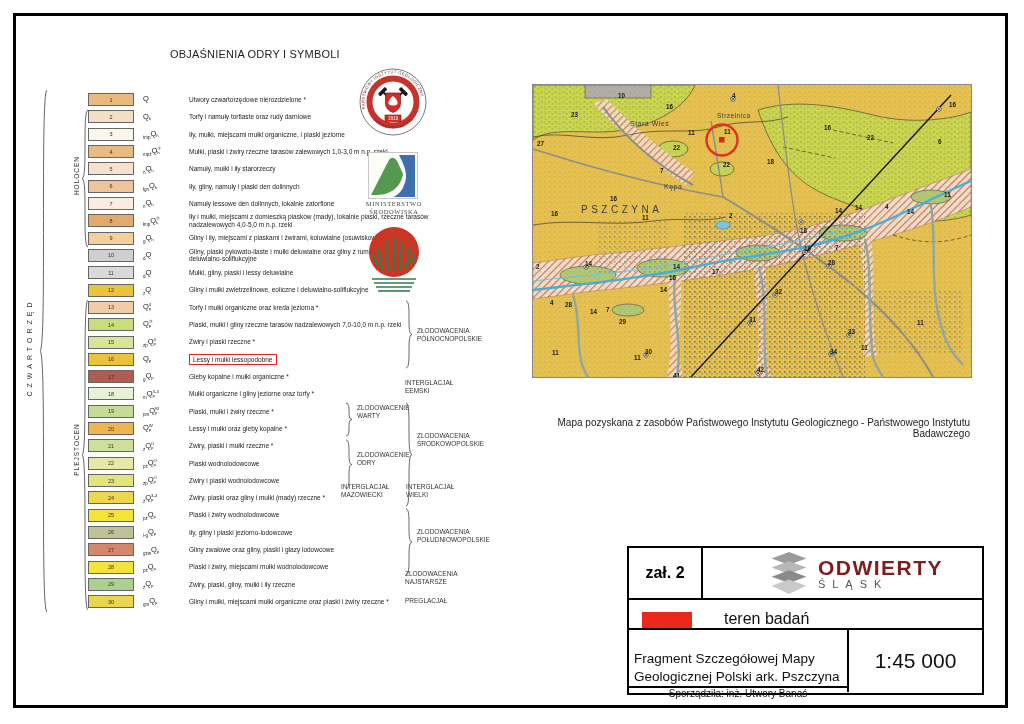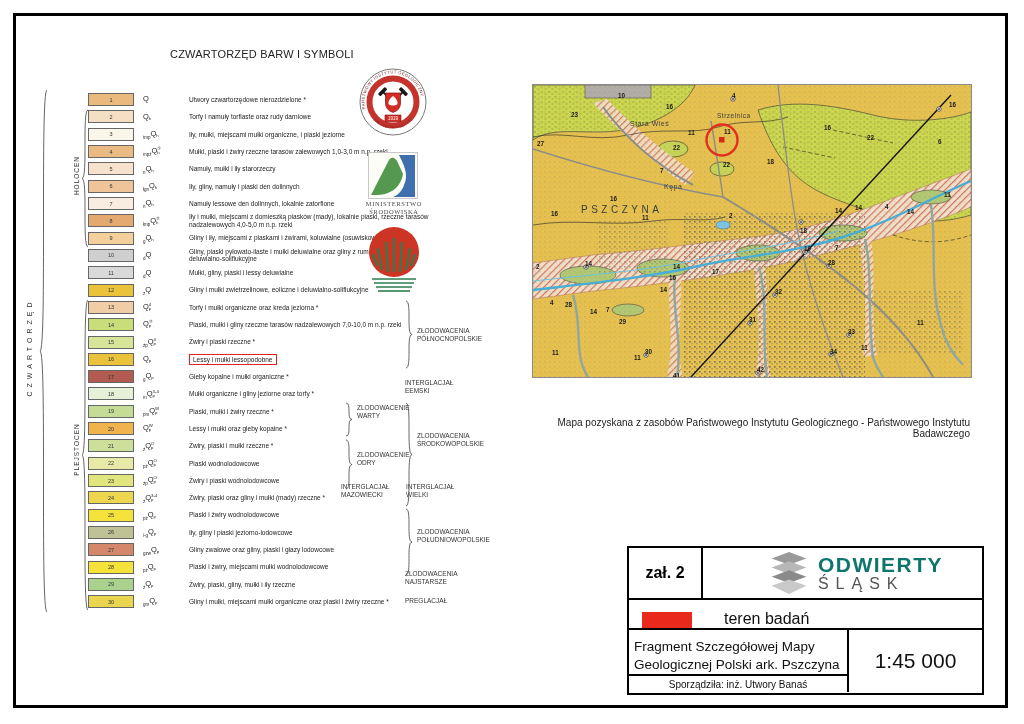--- a/index.html
+++ b/index.html
@@ -31,38 +31,38 @@
   
   .logo-min-label{left:358px;top:200px;width:72px;text-align:center;font-family:"Liberation Serif",serif;font-size:6.5px;letter-spacing:.6px;color:#4a4a4a;white-space:pre-line;line-height:7.5px;}
   
   .mapbox{left:532px;top:84px;width:438px;height:292px;border:1px solid #8a8a8a;box-sizing:content-box;}
   .map-caption{left:532px;top:417px;width:438px;text-align:right;font-size:10px;color:#222;}
   
   .tb{left:627px;top:546px;width:357px;height:149px;border:2.5px solid #000;box-sizing:border-box;}
   .tb-r1{display:flex;height:50px;border-bottom:2px solid #000;gap:26px;}
   .tb-zal{width:72px;border-right:2px solid #000;display:flex;align-items:center;justify-content:center;font-size:16px;font-weight:bold;}
   .tb-logo{flex:1;display:flex;align-items:center;justify-content:center;gap:8px;}
-  .tb-logo-text .l1{font-size:21px;font-weight:800;letter-spacing:1.5px;color:#0f766e;}
-  .tb-logo-text .l2{font-size:16px;letter-spacing:7px;color:#555;margin-top:-2px;}
+  .tb-logo-text .l1{font-size:21px;font-weight:800;letter-spacing:1.5px;color:#7f1d1d;}
+  .tb-logo-text .l2{font-size:11px;letter-spacing:7px;color:#555;margin-top:-2px;}
   .tb-r2{display:flex;align-items:flex-end;height:28px;border-bottom:2px solid #000;}
   .red-swatch{width:50px;height:16px;background:#e8291c;margin-left:13px;}
   .teren{margin-left:32px;font-size:16px;color:#111;}
   .tb-bottom{display:flex;height:62px;}
   .tb-left{width:218px;border-right:2px solid #000;display:flex;flex-direction:column;}
-  .tb-title{flex:1;border-bottom:2px solid #000;font-size:13.5px;line-height:1.35;padding:8px 2px 0 5px;white-space:pre-line;color:#111;}
+  .tb-title{flex:1;border-bottom:2px solid #000;font-size:13.5px;line-height:1.35;padding:20px 2px 0 5px;white-space:pre-line;color:#111;}
   .tb-author{height:16px;display:flex;align-items:center;justify-content:center;font-size:10px;color:#111;}
   .tb-scale{flex:1;display:flex;align-items:center;justify-content:center;font-size:21px;font-weight:500;color:#111;}
 </style>
 </head>
 <body>
 
 <div class="page">
   <div class="frame"></div>
 
-  <div class="abs legend-title">CZWARTORZĘD BARW I SYMBOLI</div>
+  <div class="abs legend-title">OBJAŚNIENIA ODRY I SYMBOLI</div>
 
   <div class="abs era era-czw">CZWARTORZĘD</div>
   <div class="abs era era-hol">HOLOCEN</div>
   <div class="abs era era-ple">PLEJSTOCEN</div>
 
   <div class="abs rows" id="rows">
     <div class="lrow">
       <div class="swatch" style="background: rgb(233, 185, 126);">
           <span class="swnum">1</span>
         </div>

